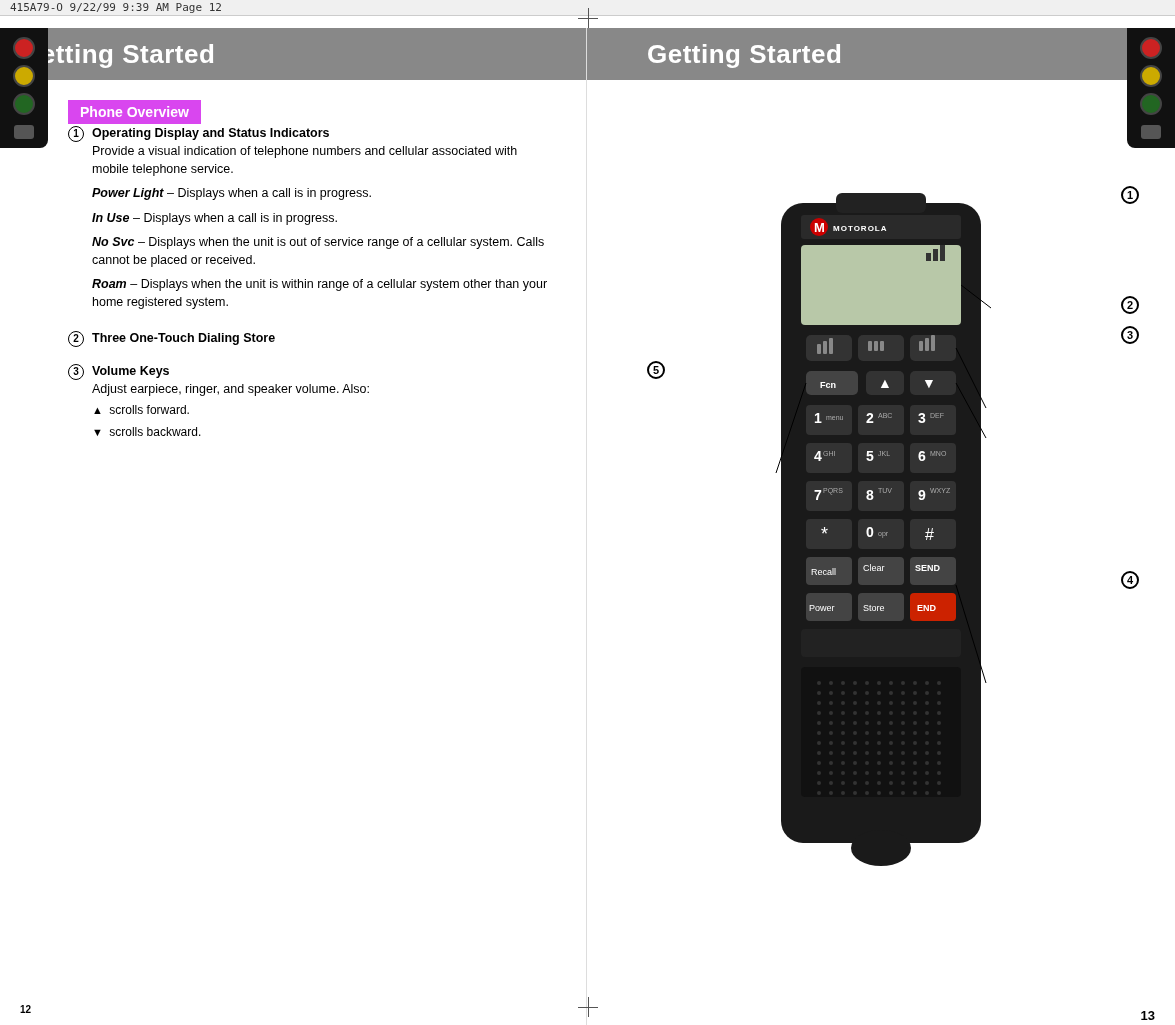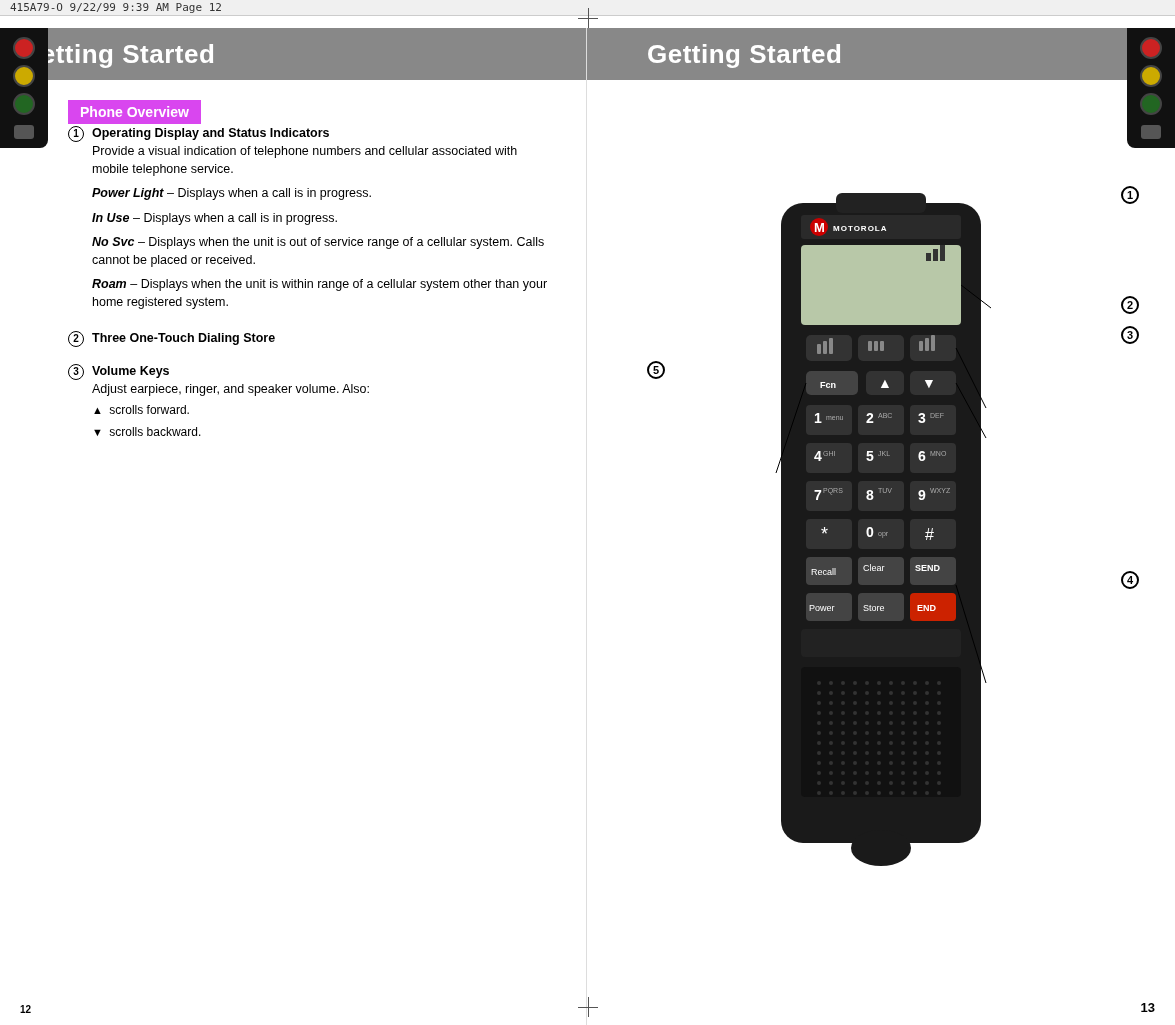--- a/index.html
+++ b/index.html
@@ -201,21 +201,21 @@
     
     .page-number {
       position: absolute;
       bottom: 10px;
       left: 20px;
       font-size: 10px;
       font-weight: bold;
     }
     .page-number-right {
       position: absolute;
-      bottom: 10px;
+      bottom: 2px;
       right: 20px;
       font-size: 13px;
       font-weight: bold;
     }
 
     
     .phone-area {
       position: absolute;
       top: 52px;
       left: 0;

